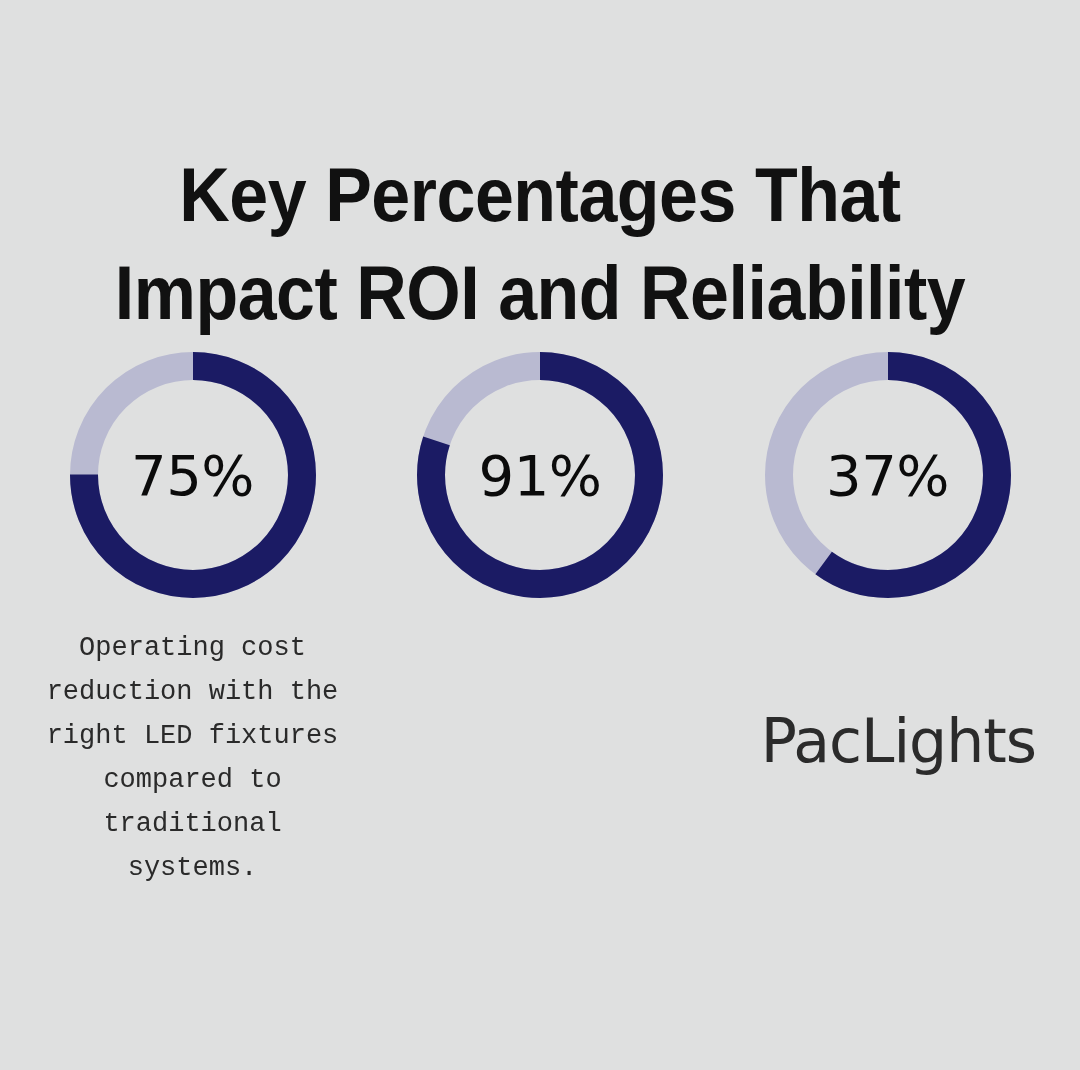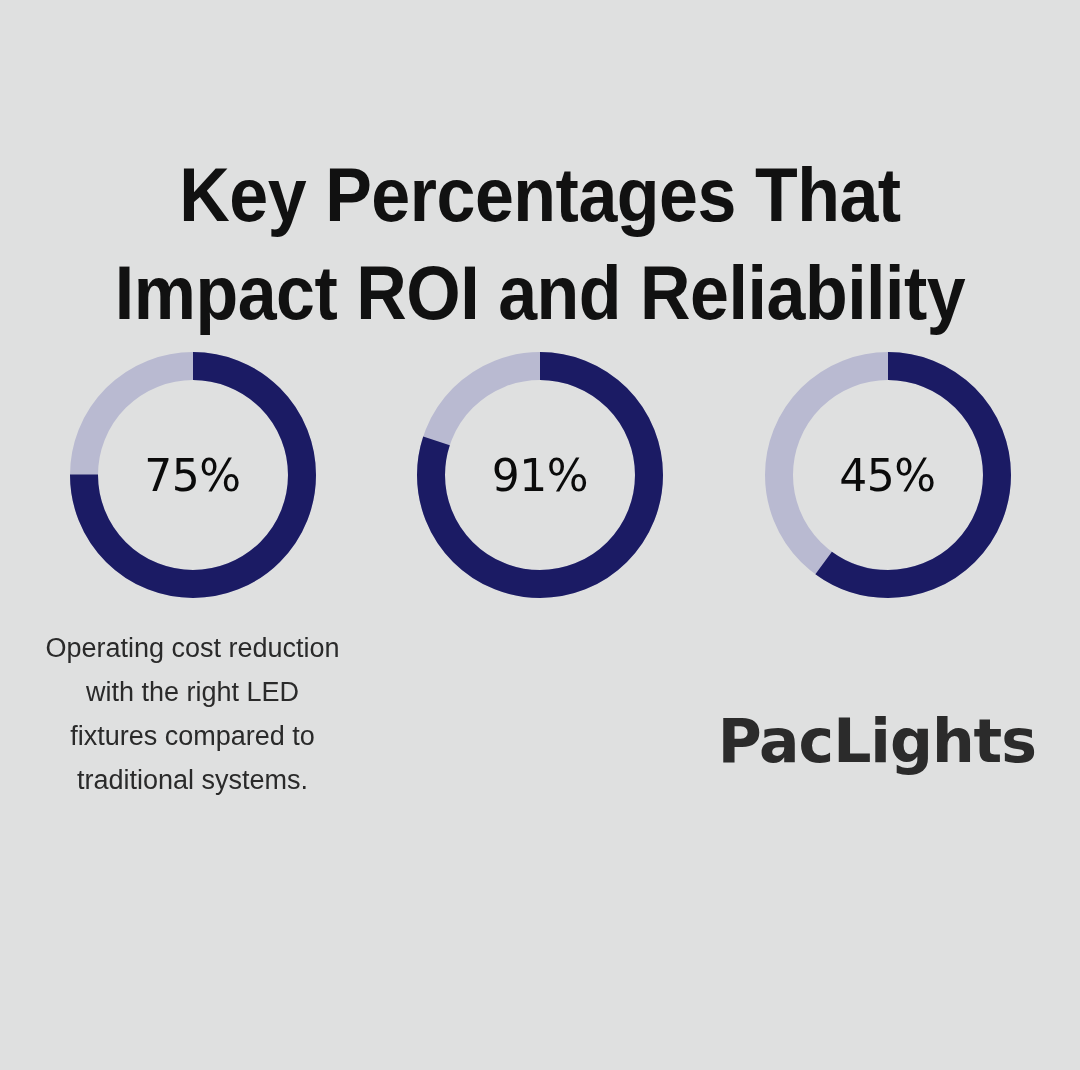--- a/index.html
+++ b/index.html
@@ -73,43 +73,43 @@
     position: absolute;
     top: 0;
     left: 0;
     width: 246px;
     height: 246px;
     display: flex;
     align-items: center;
     justify-content: center;
     font-family: "DejaVu Sans", sans-serif;
     font-weight: 400;
-    font-size: 44px;
+    font-size: 56px;
     color: #0b0b0b;
     letter-spacing: -0.5px;
   }
 
   .caption {
     margin-top: 28px;
     width: 300px;
     text-align: center;
-    font-family: Liberation Sans, sans-serif;
+    font-family: Liberation Mono, monospace;
     font-weight: 400;
     font-size: 27px;
     line-height: 44px;
     color: #2a2a2a;
   }
 
   
   .logo {
     position: absolute;
     right: 44px;
     bottom: 42px;
     font-family: "DejaVu Sans", sans-serif;
-    font-weight: 700;
+    font-weight: 400;
     font-size: 60px;
     letter-spacing: -1px;
     color: #2b2b2b;
     line-height: 1;
   }
 </style>
 </head>
 <body style="background: rgb(223, 224, 224);">
 
 <div class="canvas">
@@ -141,21 +141,21 @@
         <div class="donut-value">91%</div>
       </div>
     </div>
 
     <div class="stat-col">
       <div class="donut-wrap">
         <svg viewBox="0 0 246 246">
           <circle cx="123" cy="123" r="109" fill="none" stroke="#b9bad1" stroke-width="28"></circle>
           <circle class="donut-arc" cx="123" cy="123" r="109" fill="none" stroke="#1b1b64" stroke-width="28" transform="rotate(-90 123 123)" stroke-dasharray="410.9203190895449 273.94687939303" stroke-dashoffset="0"></circle>
         </svg>
-        <div class="donut-value">45%</div>
+        <div class="donut-value">37%</div>
       </div>
     </div>
 
   </div>
 
   <div class="logo">PacLights</div>
 
 </div>
 
 </body></html>

